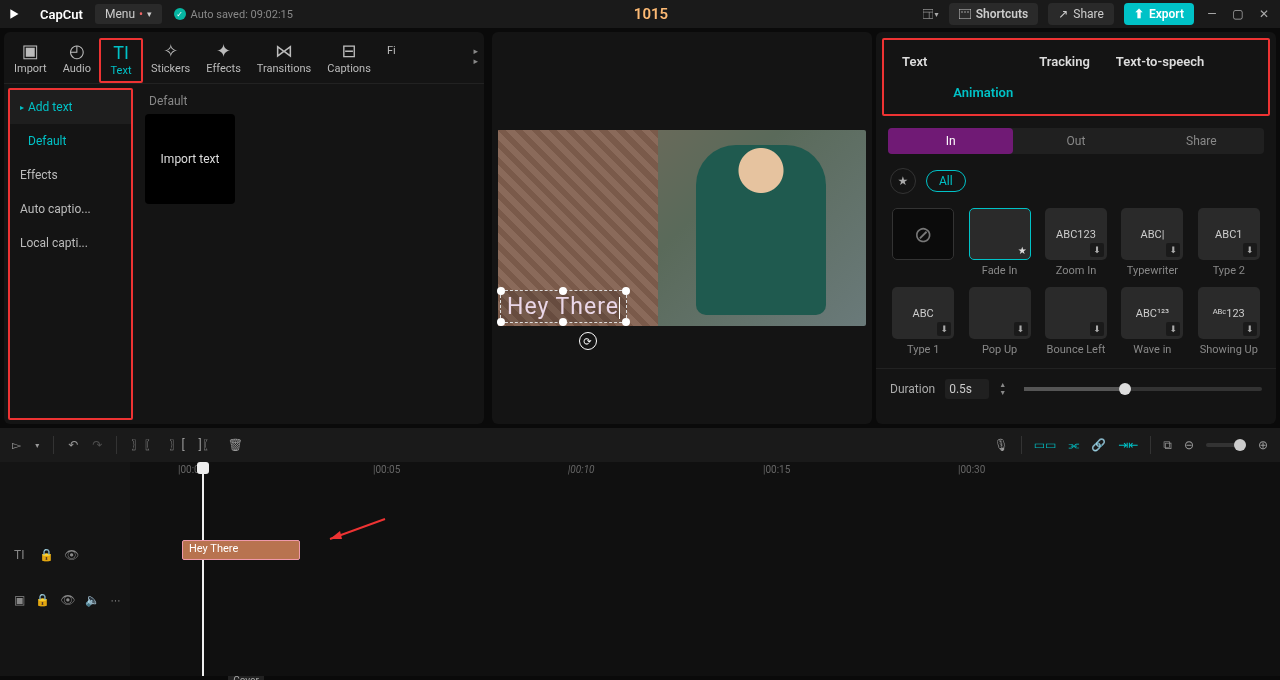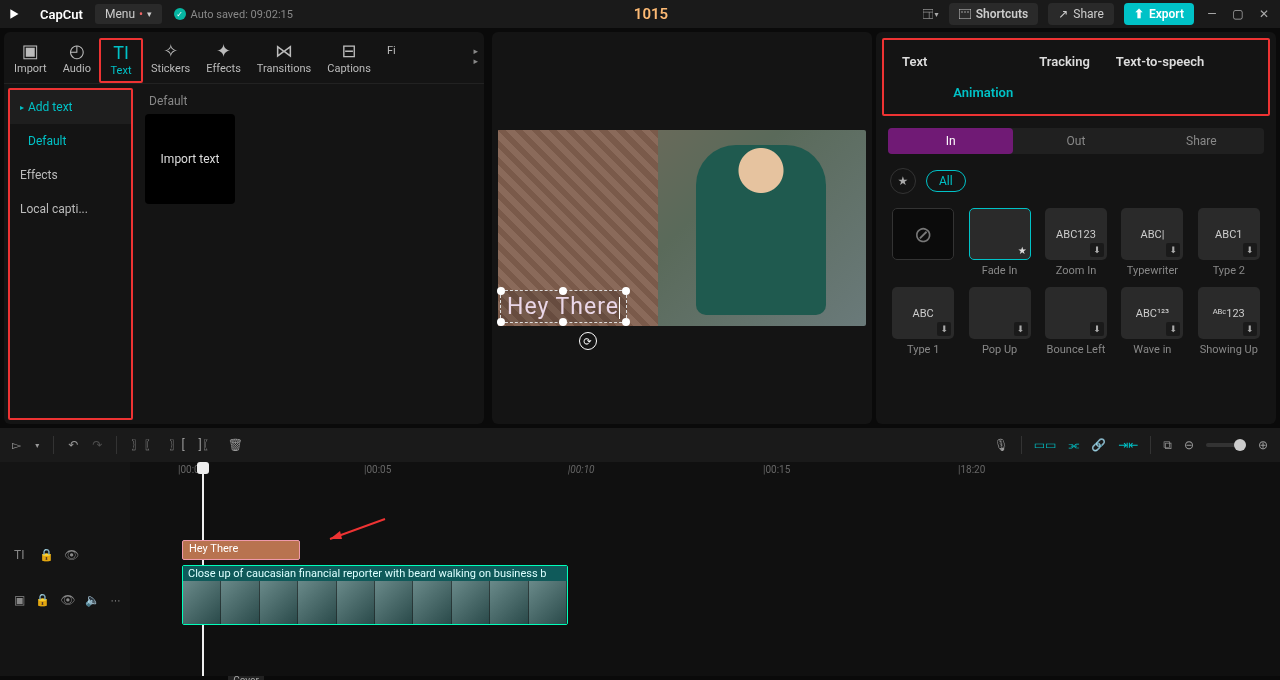--- a/index.html
+++ b/index.html
@@ -213,20 +213,21 @@
           </div>
       </div>
       <div style="display:flex;flex:1;">
         <div class="left-sidebar">
           <div class="side-item hdr">
               <span style="font-size:8px">▸</span>
               <span>Add text</span>
             </div>
           <div class="side-item sub active">Default</div>
           <div class="side-item">Effects</div>
+          <div class="side-item">Auto captio...</div>
           <div class="side-item">Local capti...</div>
         </div>
         <div class="left-body">
           <div class="thumb-area">
             <div class="thumb-label">Default</div>
             <div class="thumb">Import text</div>
           </div>
         </div>
       </div>
     </div>
@@ -307,20 +308,32 @@
         </div>
         <div class="anim-cell">
           <div class="anim-box">ABC¹²³<div class="dl">⬇</div></div>
           <div class="anim-label">Wave in</div>
         </div>
         <div class="anim-cell">
           <div class="anim-box">ᴬᴮᶜ123<div class="dl">⬇</div></div>
           <div class="anim-label">Showing Up</div>
         </div>
       </div>
+    <div class="duration-row">
+      <span class="lbl">Duration</span>
+      <input class="dur-input" value="0.5s" style="">
+      <div class="dur-step">
+          <span>▲</span>
+          <span>▼</span>
+        </div>
+      <div class="slider">
+          <div class="fill"></div>
+          <div class="knob"></div>
+        </div>
+    </div>
   </div>
 </div>
 
 <div class="timeline">
   <div class="tl-toolbar">
     <span>▻</span>
       <span style="font-size:8px">▾</span>
     <div class="sep"></div>
     <span>↶</span>
     <span style="opacity:.4">↷</span>
@@ -362,43 +375,28 @@
         <span style="font-size:10px">⋯</span>
       </div>
     </div>
     <div class="cover-btn" style="position:absolute;left:138px;top:118px;">
       <span>✎</span>
         <span>Cover</span>
     </div>
     <div class="tl-tracks">
       <div class="ruler" id="ruler">
           <span class="label" style="left: 48px;">|00:00</span>
-          <span class="label" style="left: 234px;">|00:05</span>
+          <span class="label" style="left: 243px;">|00:05</span>
           <span class="label" style="left: 438px; font-style: italic;">|00:10</span>
           <span class="label" style="left: 633px;">|00:15</span>
-          <span class="label" style="left: 828px;">|18:20</span>
+          <span class="label" style="left: 828px;">|00:30</span>
         </div>
       <div class="lane-placeholder"></div>
       <div class="lane-placeholder v"></div>
       <div class="playhead"></div>
       <svg class="red-arrow" viewBox="0 0 70 30">
           <line x1="65" y1="5" x2="10" y2="25" stroke="#e33" stroke-width="2"></line>
           <polygon points="10,25 20,17 22,25" fill="#e33"></polygon>
         </svg>
       <div class="text-clip"><span>Hey There</span></div>
-      <div class="video-clip">
-        <div class="title-strip">Close up of caucasian financial reporter with beard walking on business b</div>
-        <div class="thumbs">
-            <div></div>
-            <div></div>
-            <div></div>
-            <div></div>
-            <div></div>
-            <div></div>
-            <div></div>
-            <div></div>
-            <div></div>
-            <div></div>
-          </div>
-      </div>
     </div>
   </div>
 </div>
 
 </body></html>

